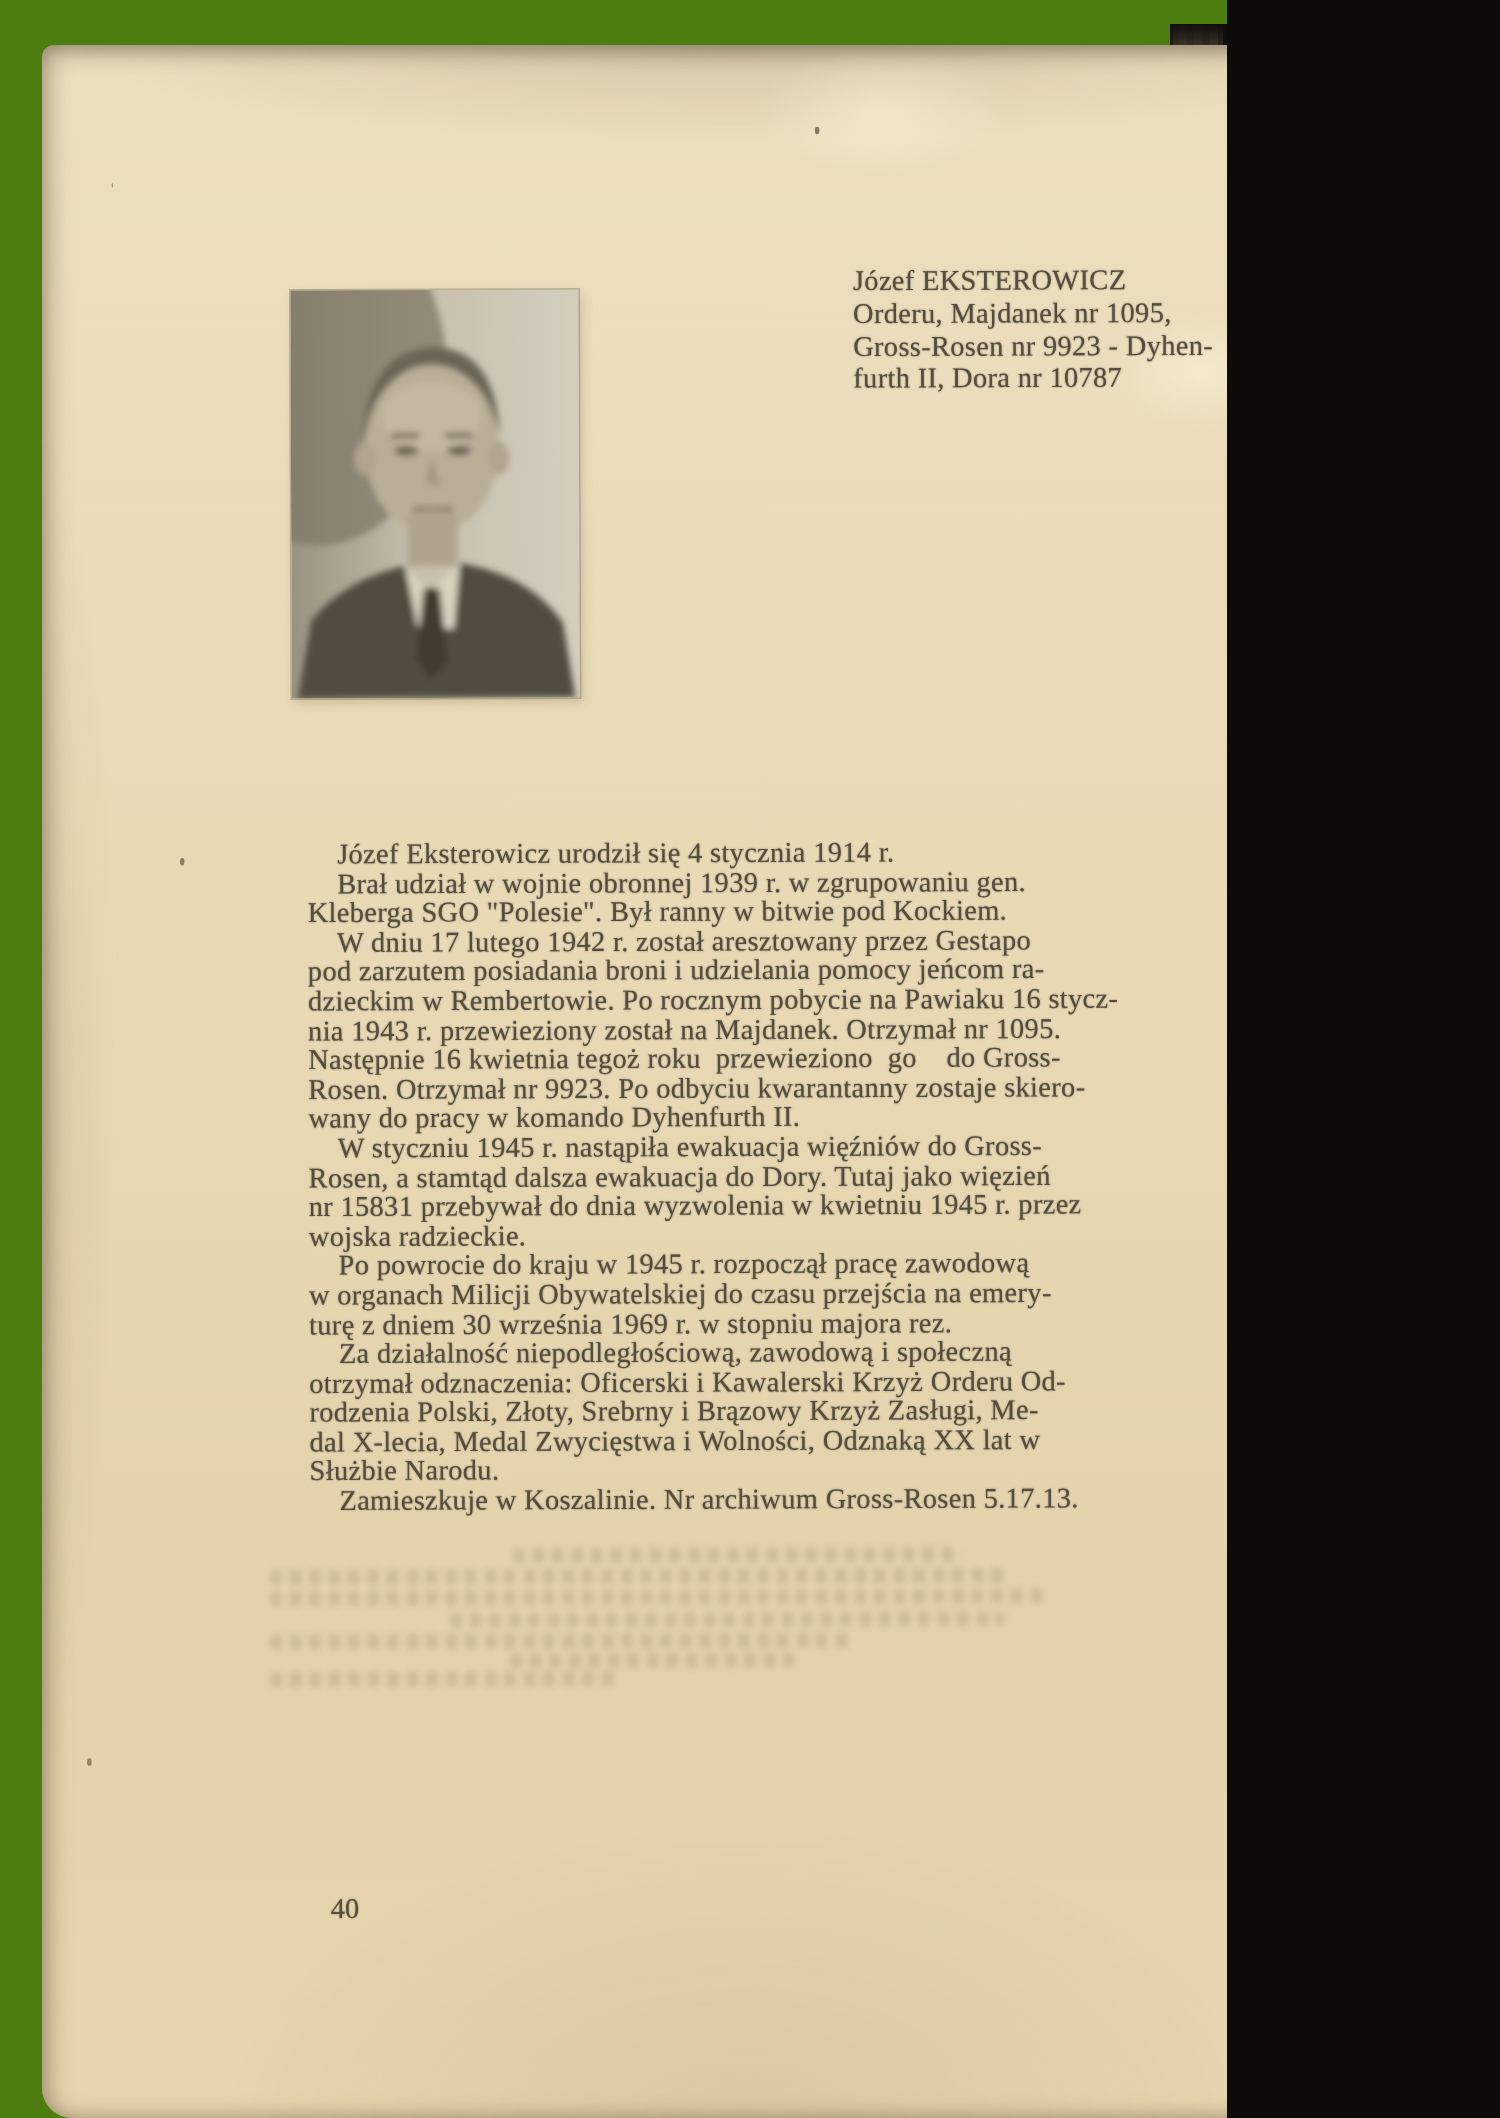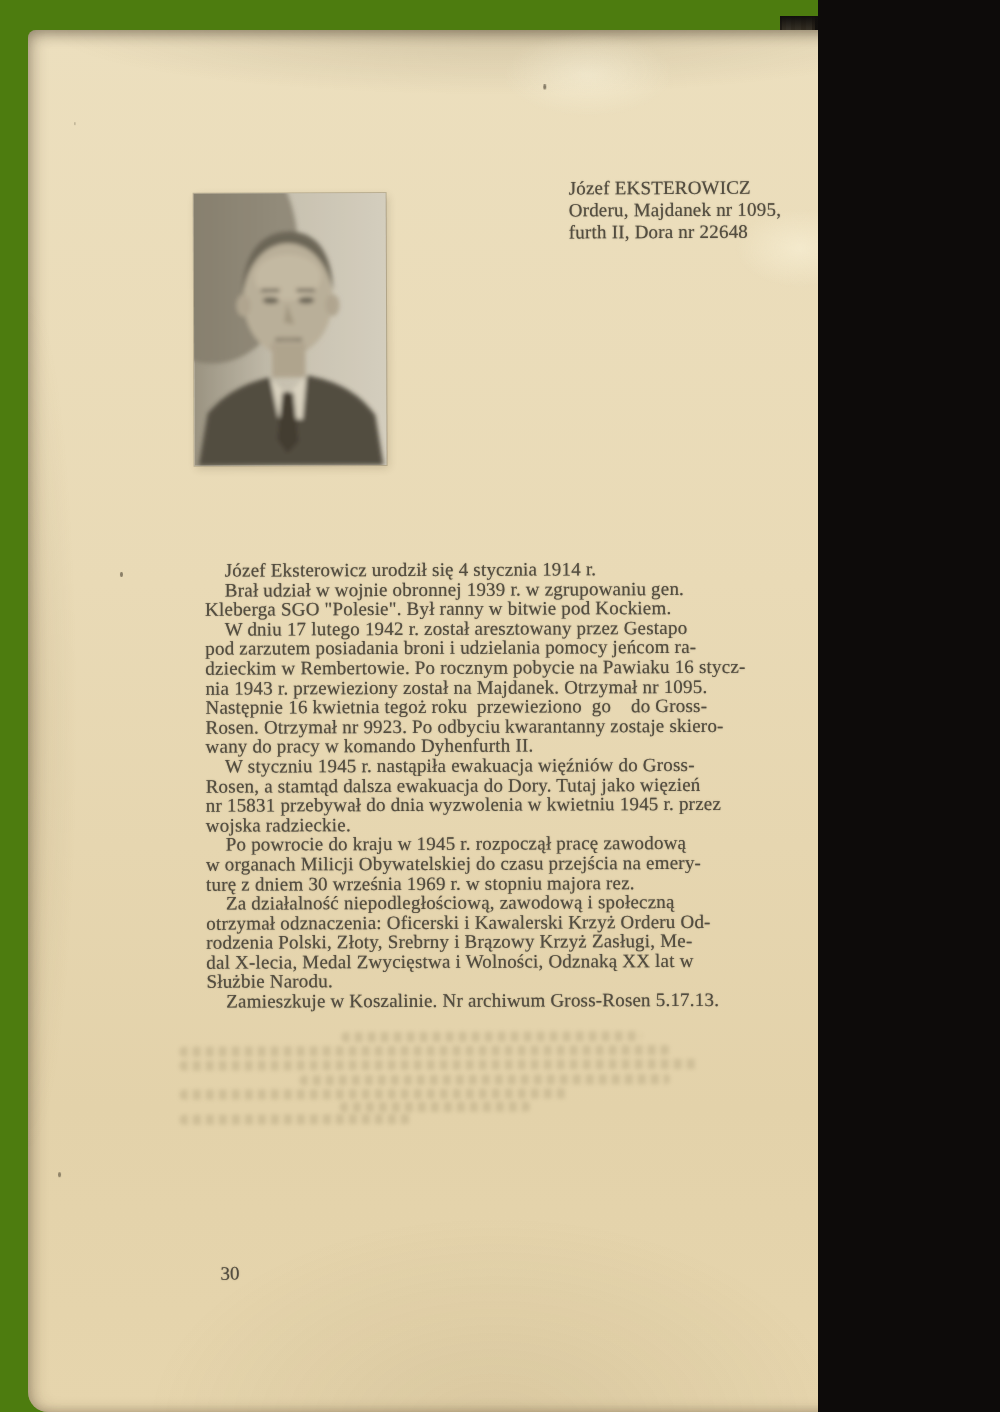--- a/index.html
+++ b/index.html
@@ -128,21 +128,22 @@
             <path d="M 75 184 L 92 201 L 111 182 L 107 226 L 83 224 Z" fill="#d9d4c6"></path>
             <path d="M 87 199 L 98 199 L 103 248 L 92 260 L 82 246 Z" fill="#26241f"></path>
           </g>
           <rect width="190" height="272" fill="#d9c89c" opacity="0.16"></rect>
         </svg>
       </div>
 
       <div class="header-block">
         <div class="t-line">Józef EKSTEROWICZ</div>
         <div class="t-line">Orderu, Majdanek nr 1095,</div>
-        <div class="t-line">furth II, Dora nr 22648</div>
+        <div class="t-line">Gross-Rosen nr 9923 - Dyhen-</div>
+        <div class="t-line">furth II, Dora nr 10787</div>
       </div>
 
       <div class="body-block">
         <div class="t-line">    Józef Eksterowicz urodził się 4 stycznia 1914 r.</div>
         <div class="t-line">    Brał udział w wojnie obronnej 1939 r. w zgrupowaniu gen.</div>
         <div class="t-line">Kleberga SGO "Polesie". Był ranny w bitwie pod Kockiem.</div>
         <div class="t-line">    W dniu 17 lutego 1942 r. został aresztowany przez Gestapo</div>
         <div class="t-line">pod zarzutem posiadania broni i udzielania pomocy jeńcom ra-</div>
         <div class="t-line">dzieckim w Rembertowie. Po rocznym pobycie na Pawiaku 16 stycz-</div>
         <div class="t-line">nia 1943 r. przewieziony został na Majdanek. Otrzymał nr 1095.</div>
@@ -165,18 +166,18 @@
       </div>
 
       <div class="ghost-line g1"></div>
       <div class="ghost-line g2"></div>
       <div class="ghost-line g3"></div>
       <div class="ghost-line g4"></div>
       <div class="ghost-line g5"></div>
       <div class="ghost-line g6"></div>
       <div class="ghost-line g7"></div>
 
-      <div class="page-number">30</div>
+      <div class="page-number">40</div>
 
       <div class="speck"></div>
     </div>
   </div>
 </div>
 
 </body></html>

